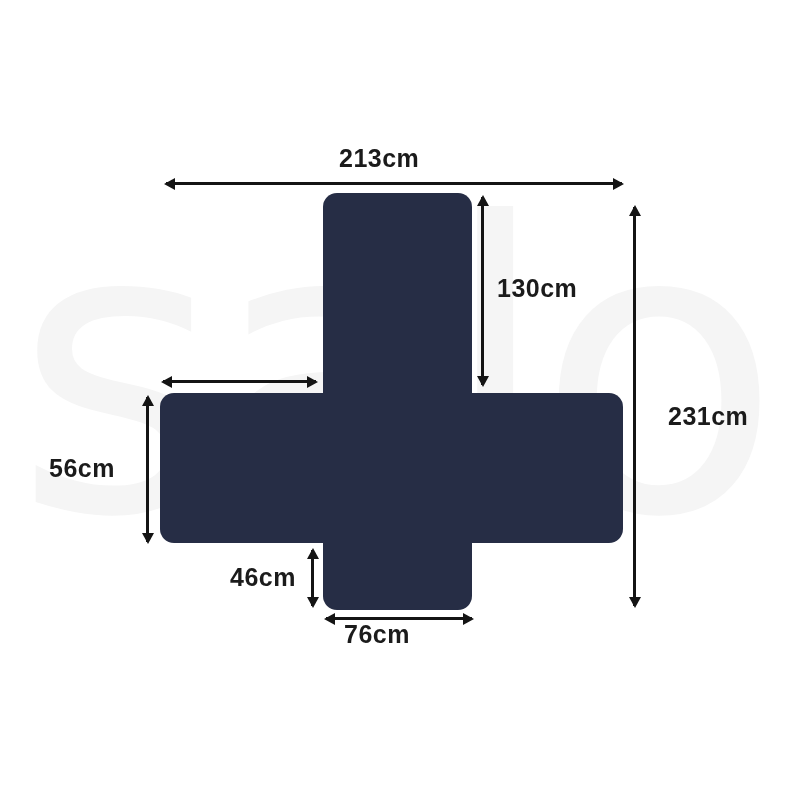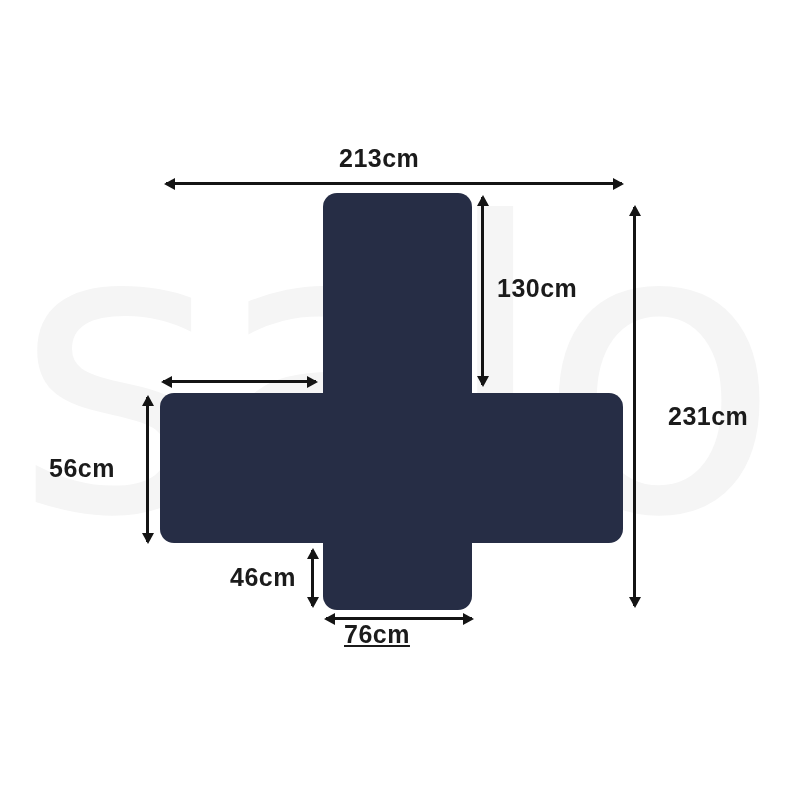--- a/index.html
+++ b/index.html
@@ -103,15 +103,15 @@
   <div class="arrow-v" style="left:633px; top:207px; height:399px;"></div>
   <div class="dim-label" style="left:654px; top:402px;margin-left:14px;">231cm</div>
 
   <div class="arrow-v" style="left:146px; top:397px; height:145px;"></div>
   <div class="dim-label t-center" style="left:49px; top:454px; width:110px;">56cm</div>
 
   <div class="arrow-v" style="left:311px; top:550px; height:56px;"></div>
   <div class="dim-label t-center" style="left:230px; top:563px; width:110px;">46cm</div>
 
   <div class="arrow-h" style="left:326px; top:617px; width:146px;"></div>
-  <div class="dim-label t-center" style="left:344px; top:620px; width:110px;text-decoration:underline;">76cm</div>
+  <div class="dim-label t-center" style="left:344px; top:620px; width:110px;">76cm</div>
 
 </div>
 
 </body></html>

